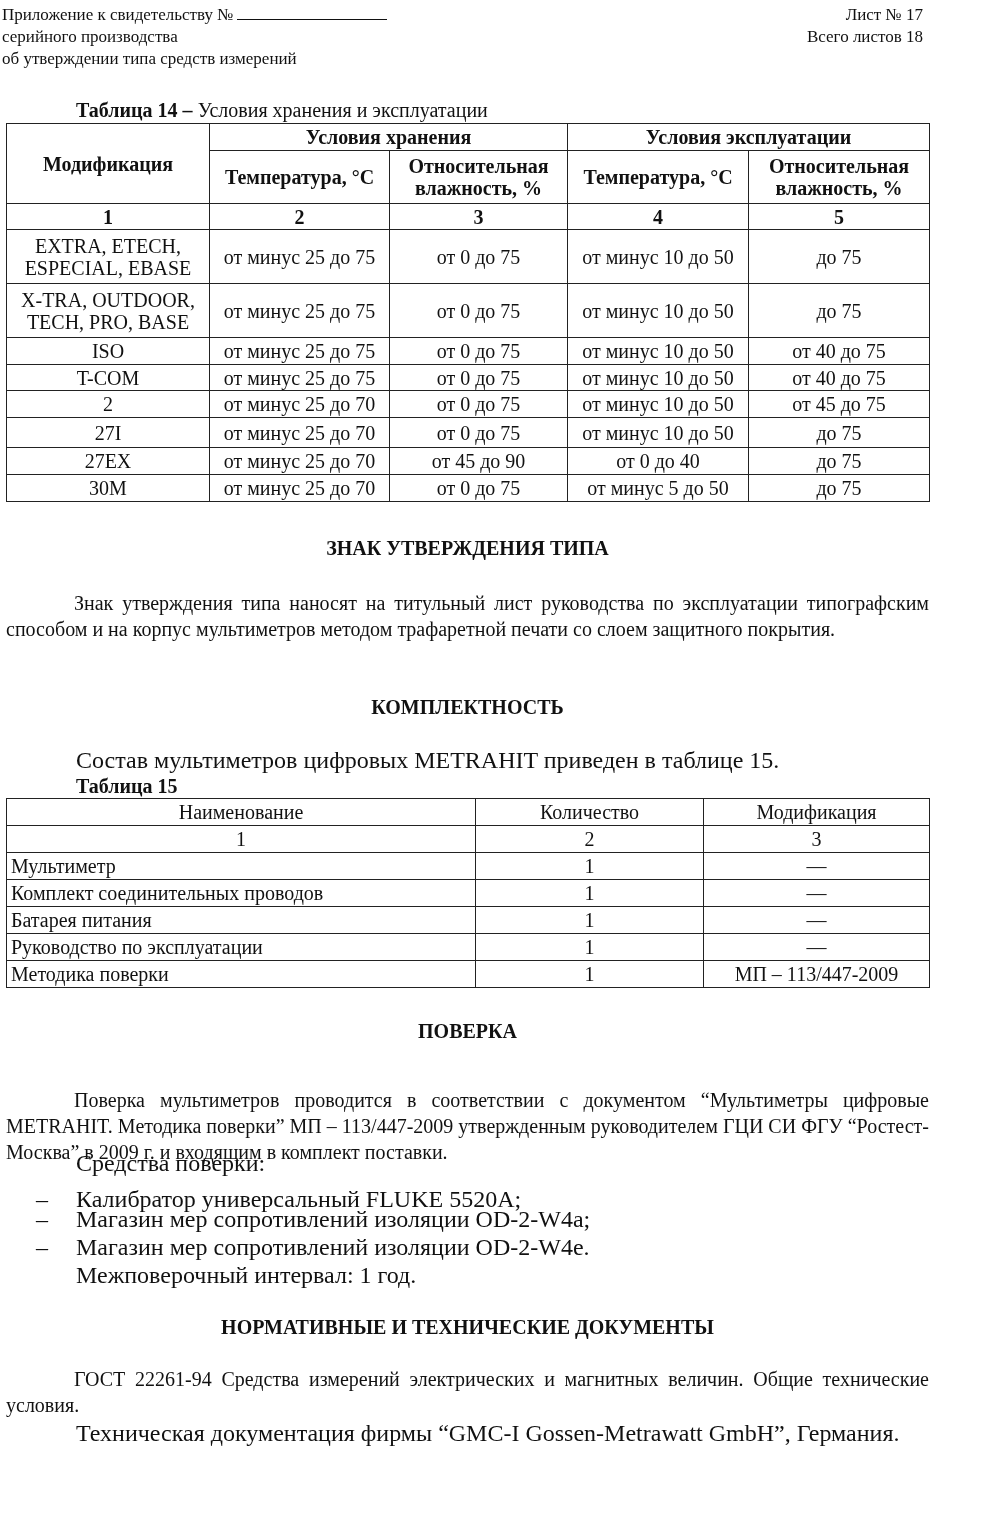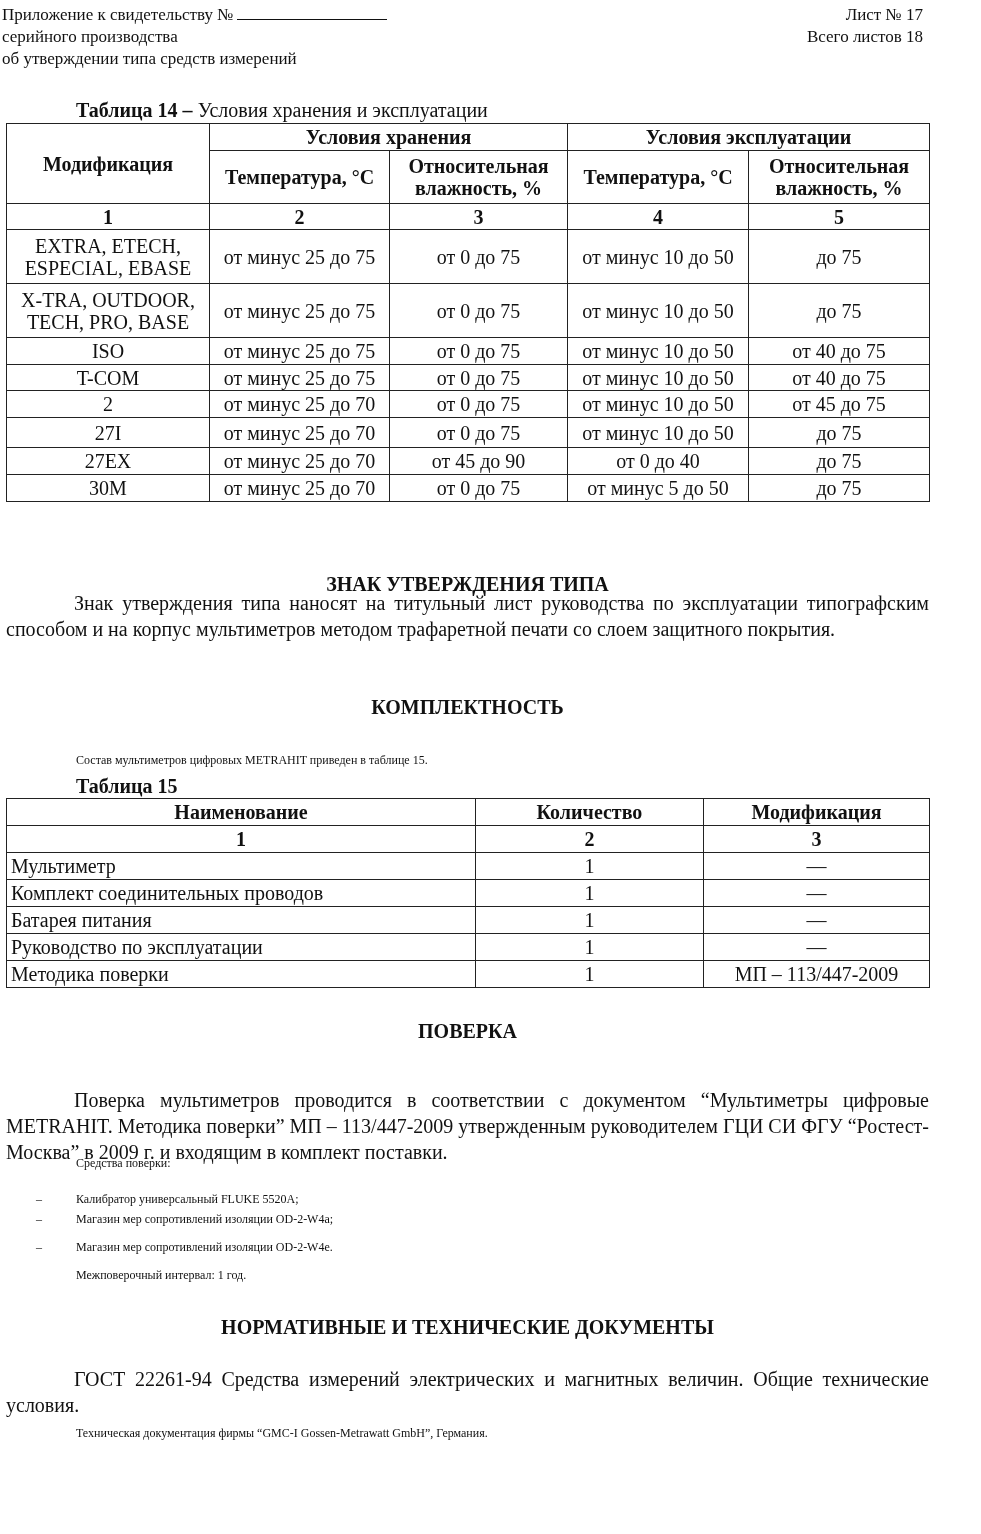--- a/index.html
+++ b/index.html
@@ -17,28 +17,28 @@
   .caption b { font-weight: bold; }
 
   table { border-collapse: collapse; table-layout: fixed; }
   td, th { border: 1.5px solid #222; padding: 0; text-align: center; vertical-align: middle; }
 
   #t14 { left: 6px; top: 123px; width: 923px; font-size: 20px; }
   #t14 th { font-weight: bold; line-height: 22px; }
   #t14 td { line-height: 22px; }
 
   #t15 { left: 6px; top: 798px; width: 923px; font-size: 20px; }
-  #t15 th { font-weight: bold; line-height: 24px; }
+  #t15 th { font-weight: normal; line-height: 24px; }
   #t15 td { line-height: 25px; }
   #t15 td.left { text-align: left; padding-left: 4px; }
 
   .heading { left: 0; width: 935px; text-align: center; font-weight: bold; font-size: 20px; }
   .para { left: 6px; width: 923px; font-size: 20px; line-height: 26px; text-align: justify; }
   .indent { text-indent: 68px; }
-  .line { font-size: 12px; line-height: 26px; }
+  .line { font-size: 24px; line-height: 26px; }
   .dash { display: inline-block; width: 40px; text-align: left; }
 </style>
 </head>
 <body>
 
 <div class="abs hdr-left">
   <div><span>Приложение к свидетельству №</span><span class="blank"></span></div>
   <div>серийного производства</div>
   <div>об утверждении типа средств измерений</div>
 </div>
@@ -131,21 +131,21 @@
   <tr style="height:27px">
     <td>30M</td>
     <td>от минус 25 до 70</td>
     <td>от 0 до 75</td>
     <td>от минус 5 до 50</td>
     <td>до 75</td>
   </tr>
 </tbody>
   </table>
 
-<div class="abs heading" style="top:537px;margin-top:36px;">ЗНАК УТВЕРЖДЕНИЯ ТИПА</div>
+<div class="abs heading" style="top:537px;">ЗНАК УТВЕРЖДЕНИЯ ТИПА</div>
 <div class="abs para indent" style="top:590px;">Знак утверждения типа наносят на титульный лист руководства по эксплуатации типографским способом и на корпус мультиметров методом трафаретной печати со слоем защитного покрытия.</div>
 
 <div class="abs heading" style="top:696px;">КОМПЛЕКТНОСТЬ</div>
 <div class="abs line" style="left:76px; top:747px;">Состав мультиметров цифровых METRAHIT приведен в таблице 15.</div>
 <div class="abs caption" style="left:76px; top:775px; font-weight:bold;">Таблица 15</div>
 
 <table id="t15" class="abs">
   <colgroup>
     <col style="width:469px">
       <col style="width:228px">

